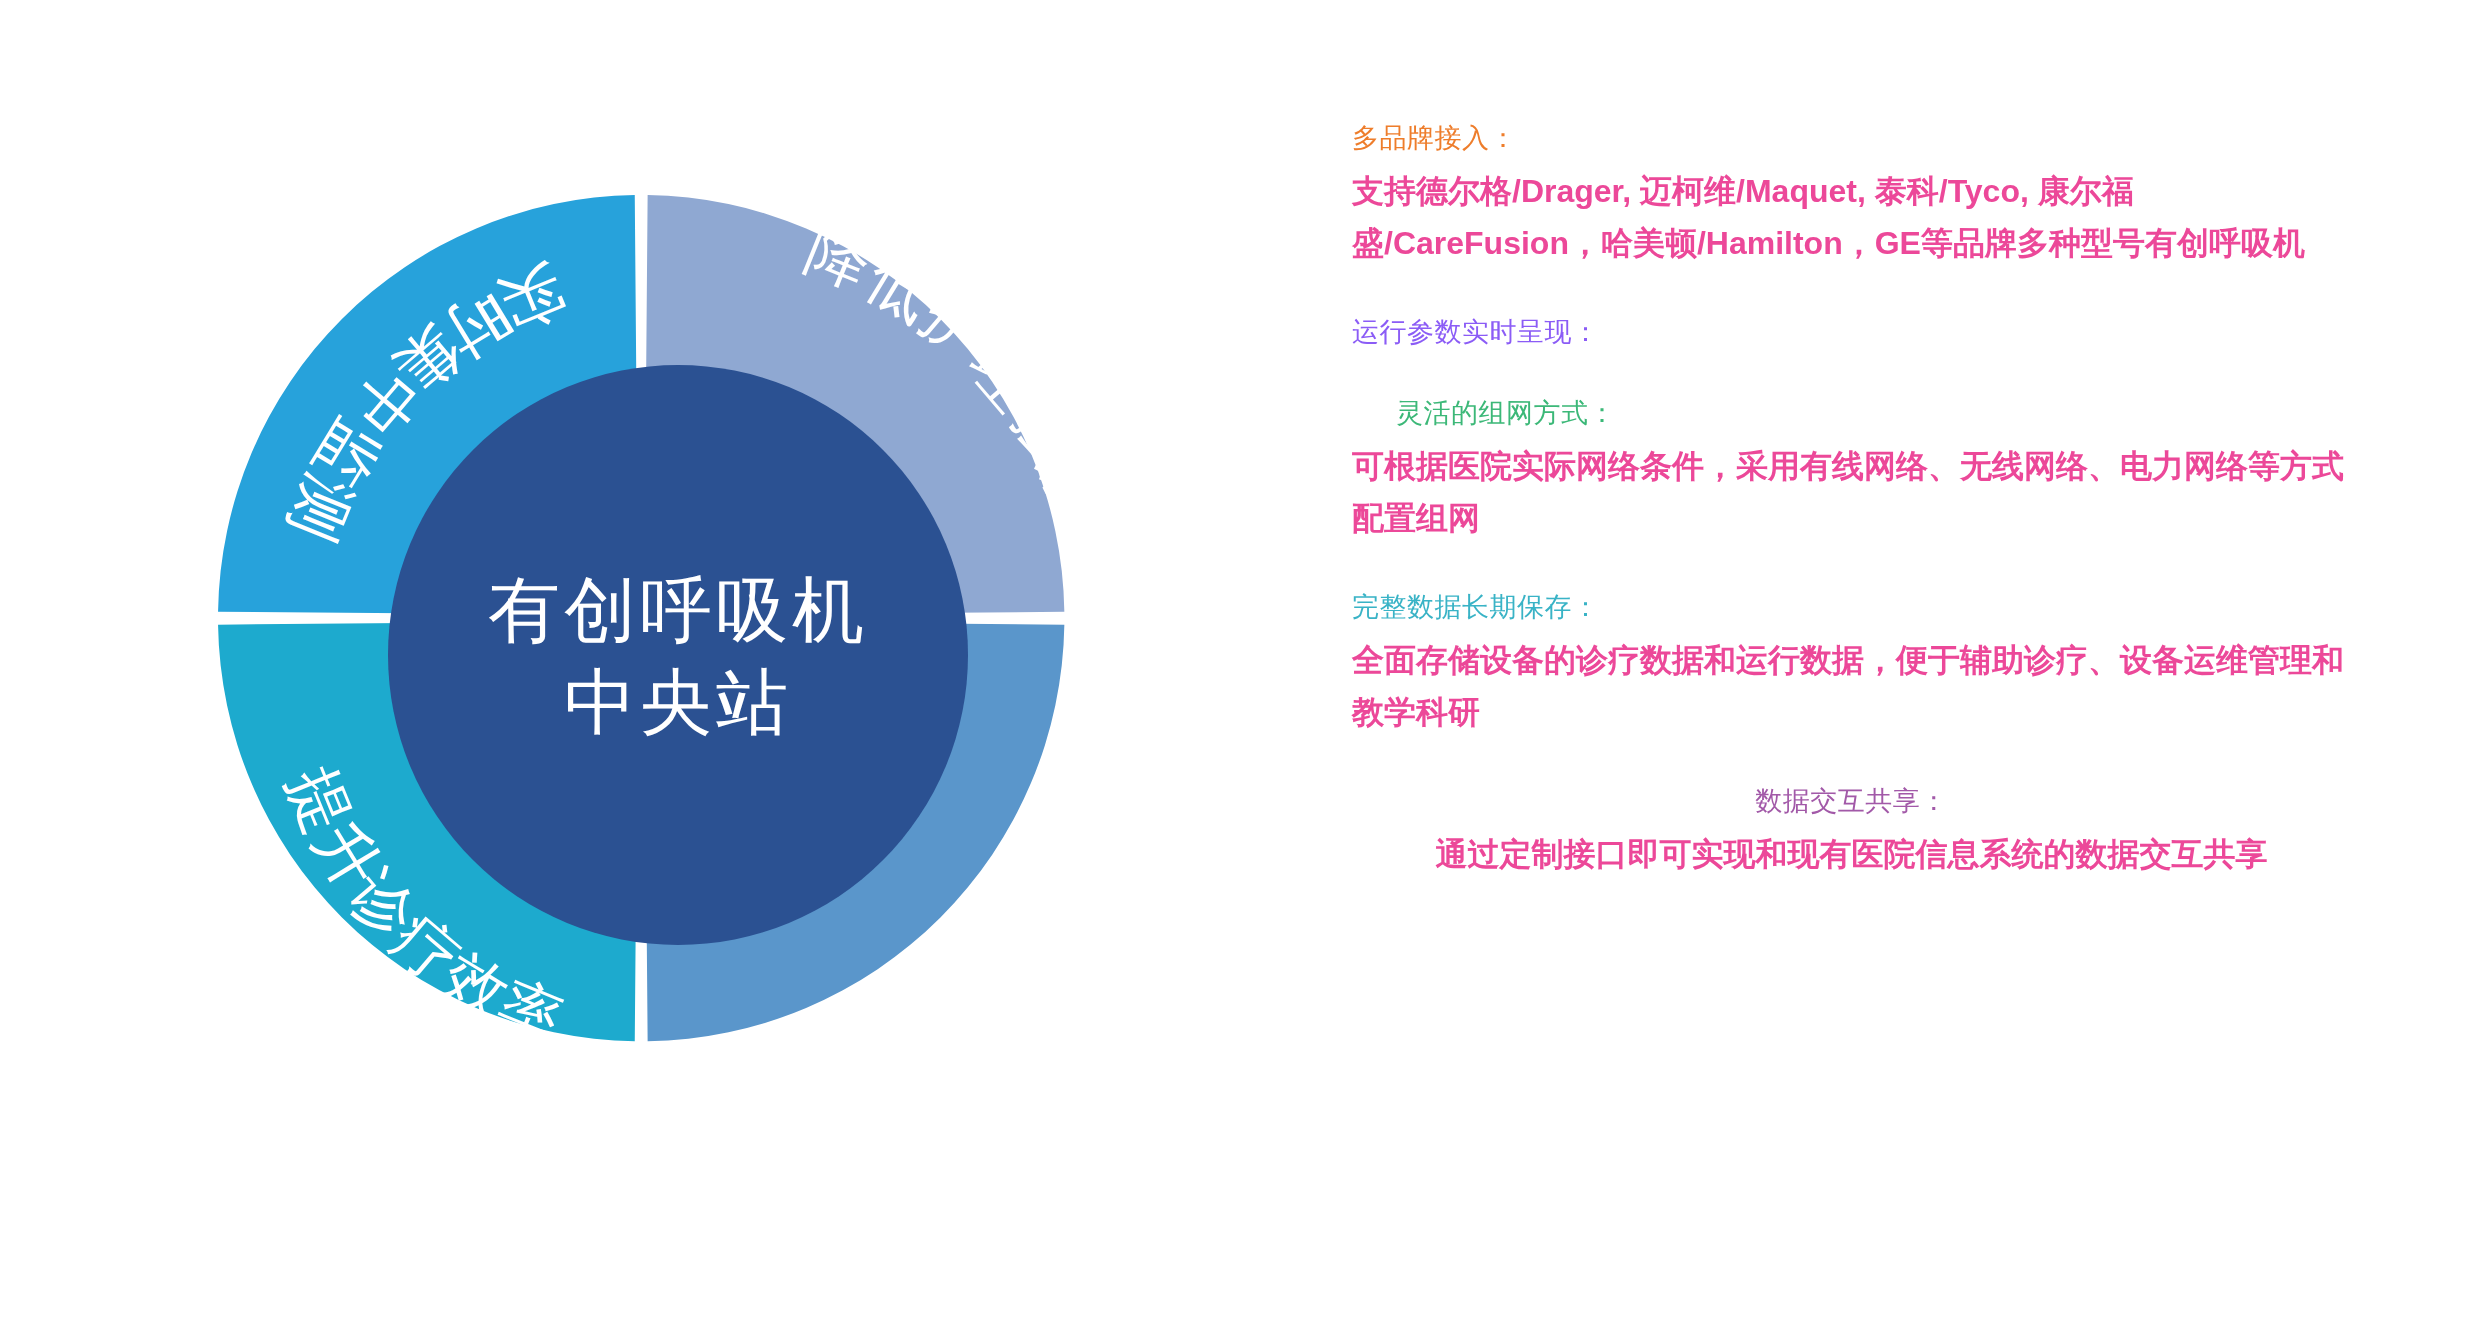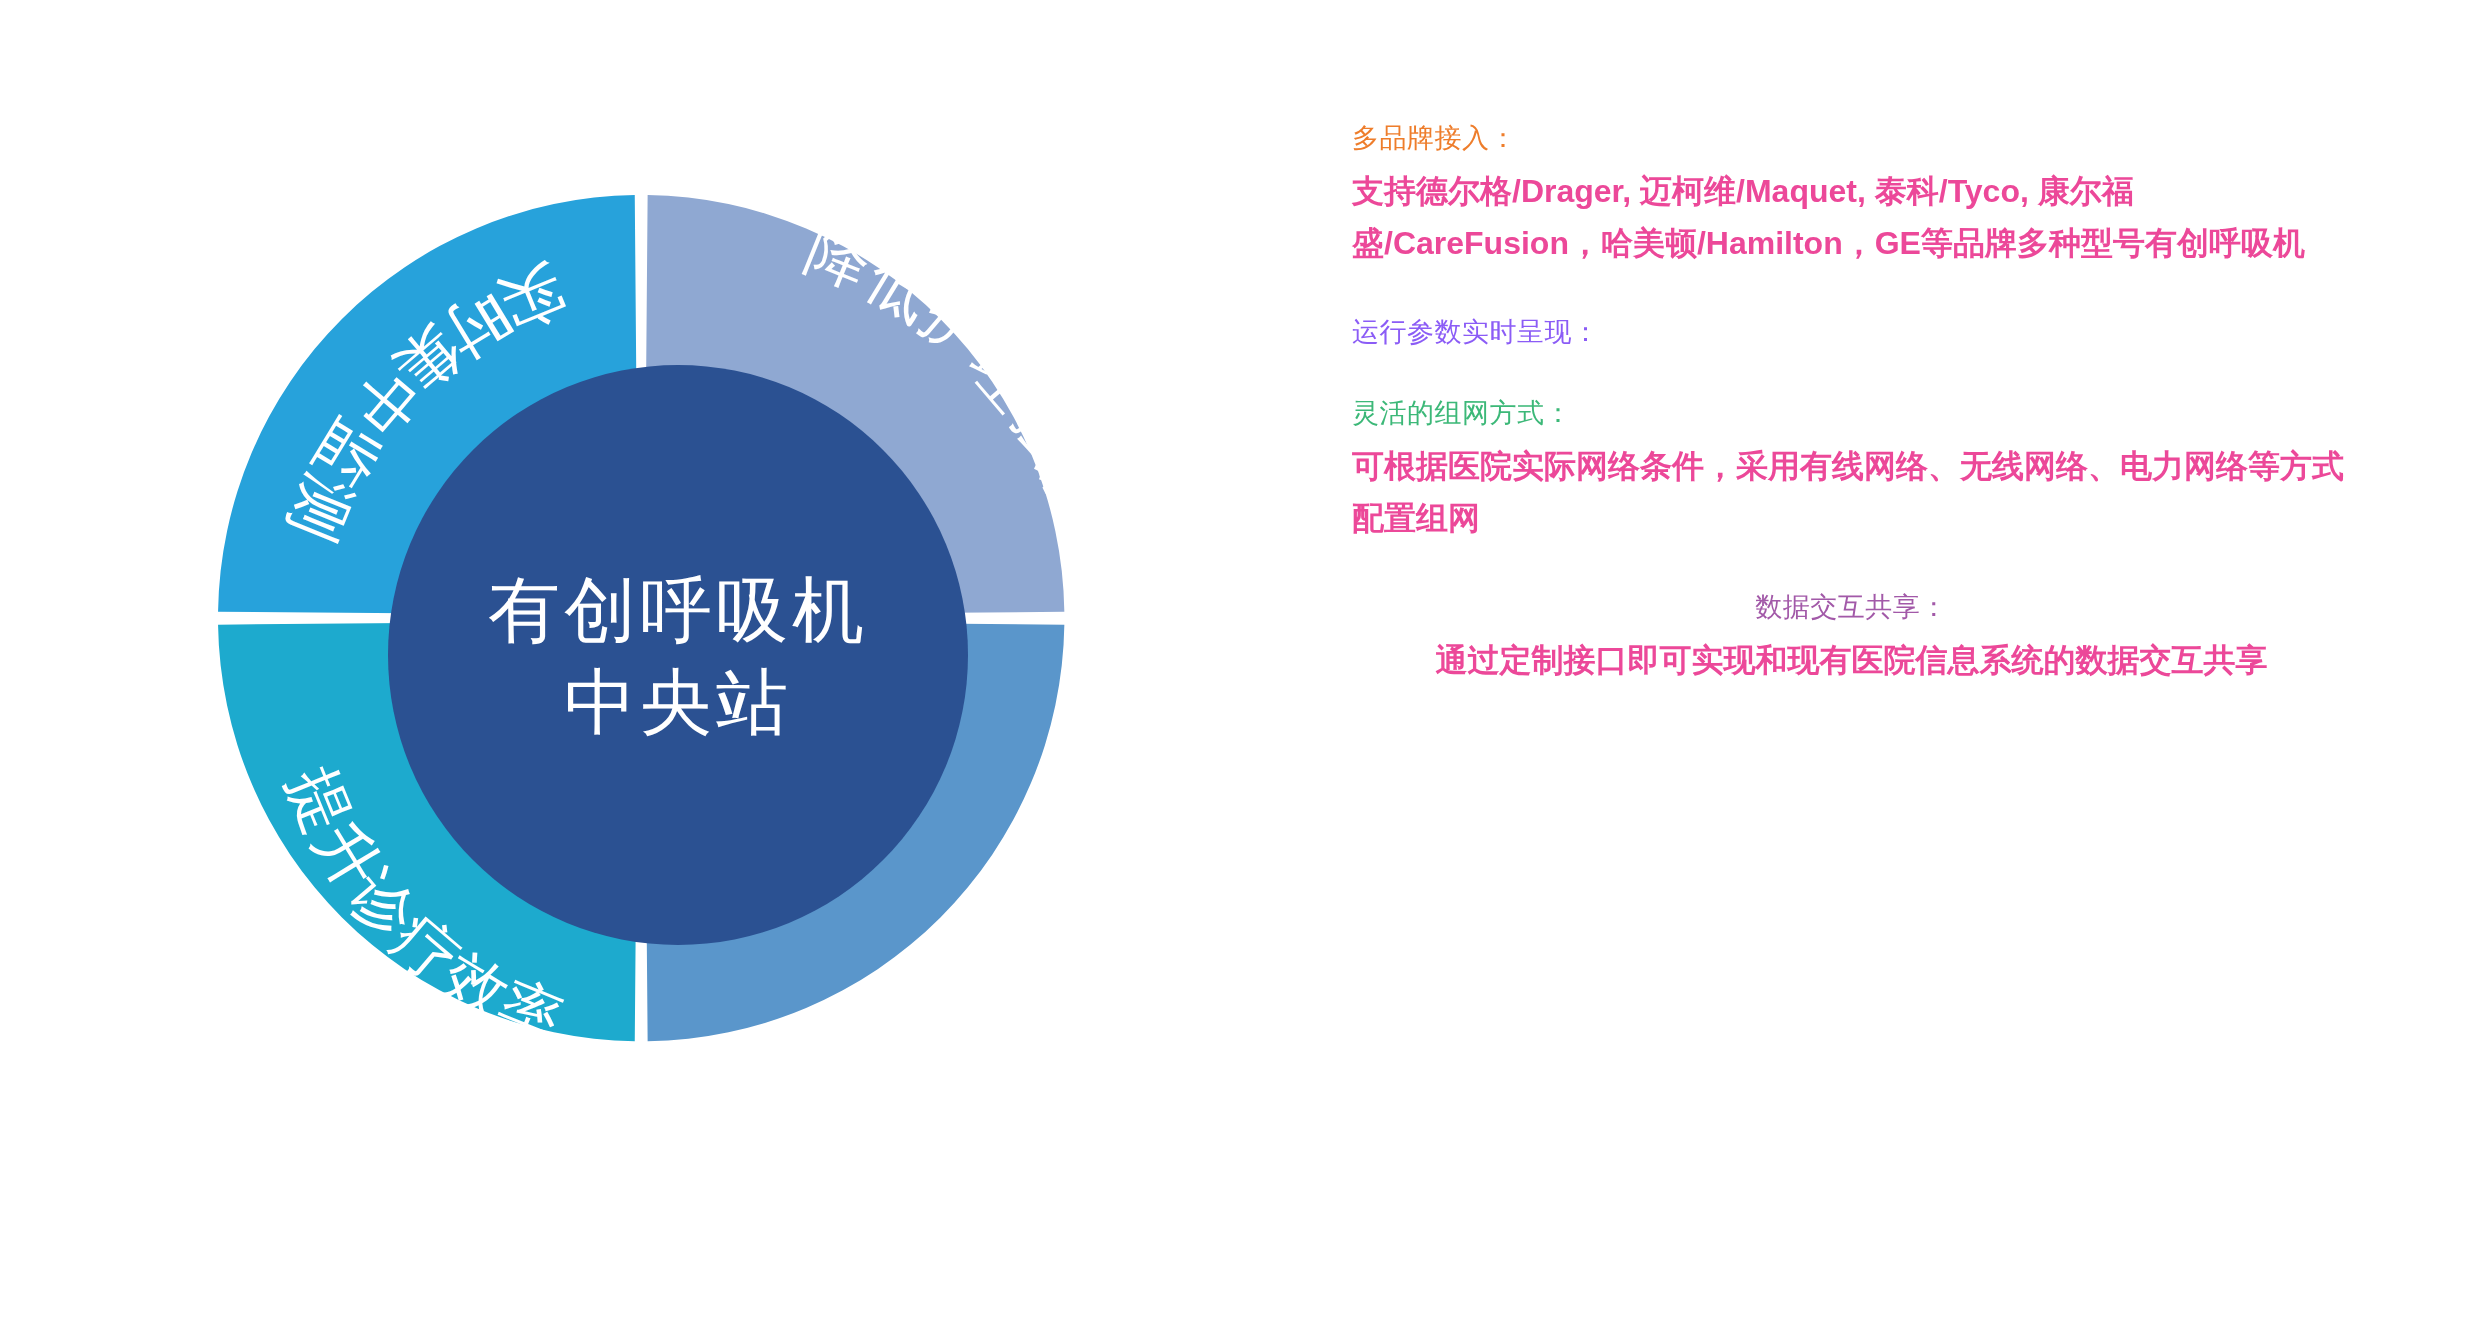--- a/index.html
+++ b/index.html
@@ -162,24 +162,28 @@
     <div class="feature">
       <div class="feature-title" style="color: rgb(238, 125, 43);">多品牌接入：</div>
       <div class="feature-body">支持德尔格/Drager, 迈柯维/Maquet, 泰科/Tyco, 康尔福盛/CareFusion，哈美顿/Hamilton，GE等品牌多种型号有创呼吸机</div>
     </div>
 
     <div class="feature">
       <div class="feature-title" style="color: #8b5cf6;">运行参数实时呈现：</div>
     </div>
 
     <div class="feature">
-      <div class="feature-title" style="color: rgb(60, 184, 120);">灵活的组网方式：</div>
+      <div class="feature-title" style="color: rgb(60, 184, 120); margin-left: 44px;">灵活的组网方式：</div>
       <div class="feature-body">可根据医院实际网络条件，采用有线网络、无线网络、电力网络等方式配置组网</div>
     </div>
 
+    <div class="feature">
+      <div class="feature-title" style="color: rgb(57, 179, 198);">完整数据长期保存：</div>
+      <div class="feature-body">全面存储设备的诊疗数据和运行数据，便于辅助诊疗、设备运维管理和教学科研</div>
+    </div>
 
     <div class="feature">
       <div class="feature-title" style="color: rgb(162, 89, 168);">数据交互共享：</div>
       <div class="feature-body">通过定制接口即可实现和现有医院信息系统的数据交互共享</div>
     </div>
 
   </div>
 </div>
 
 </body></html>

